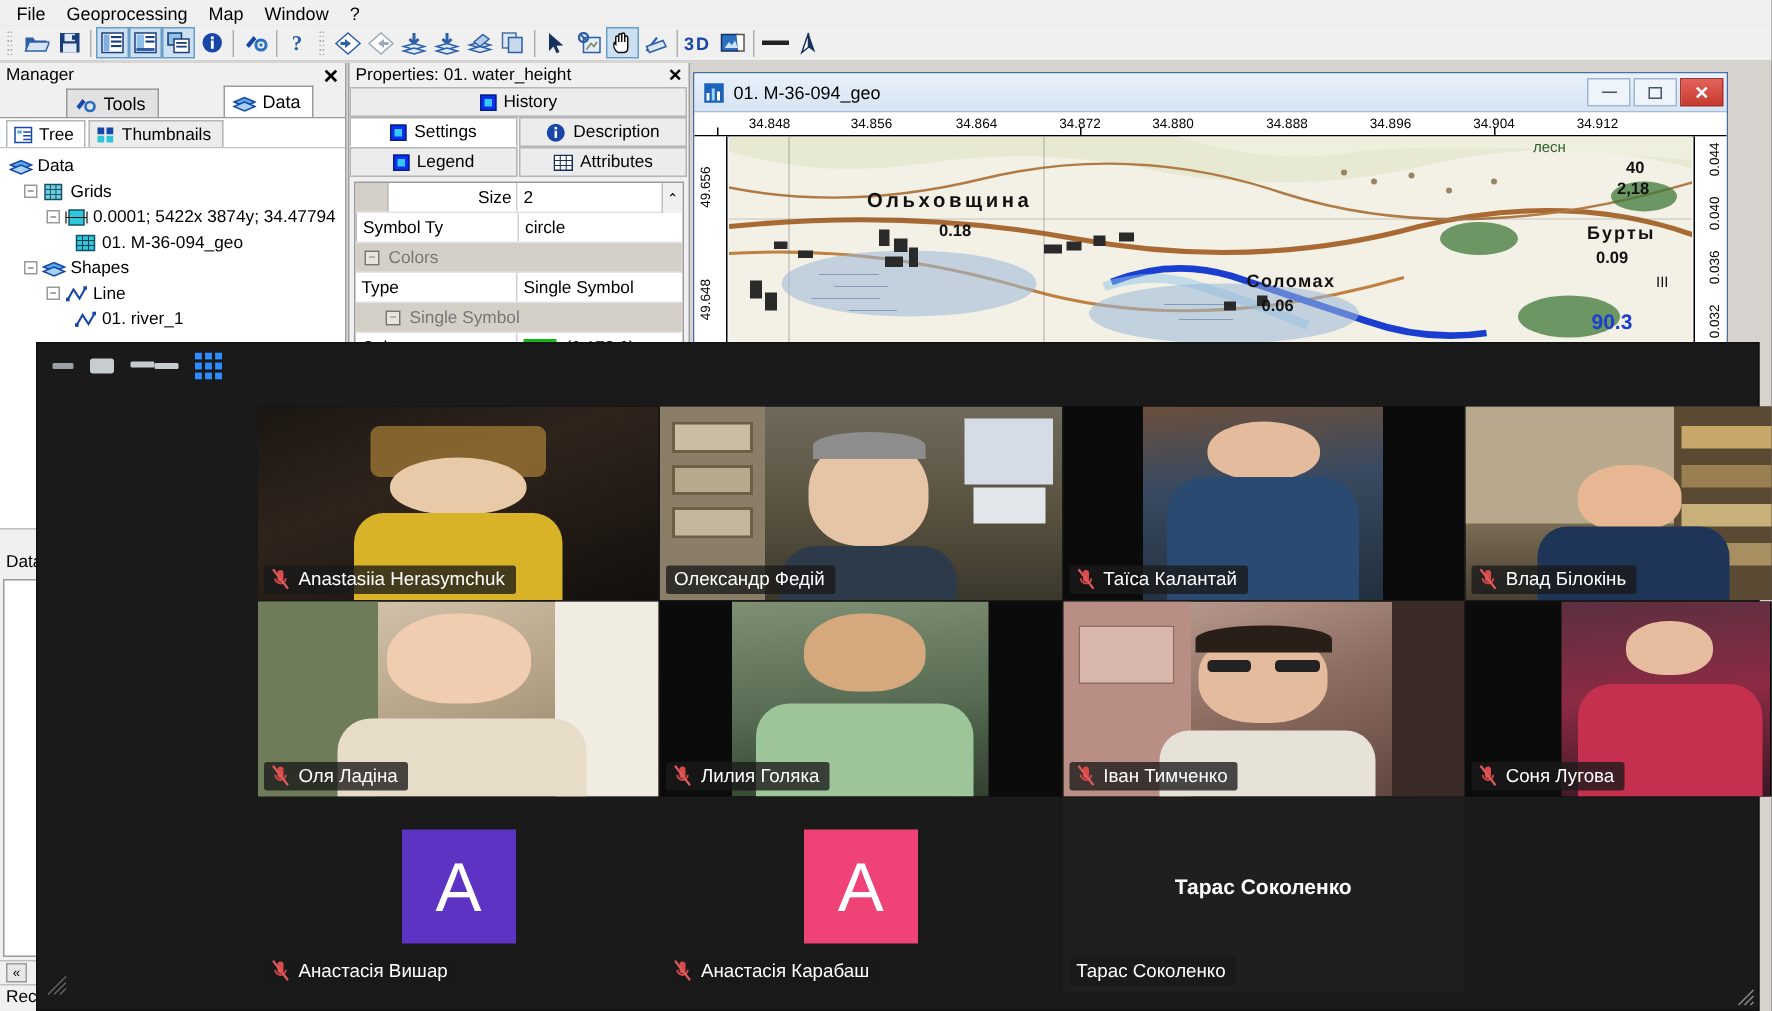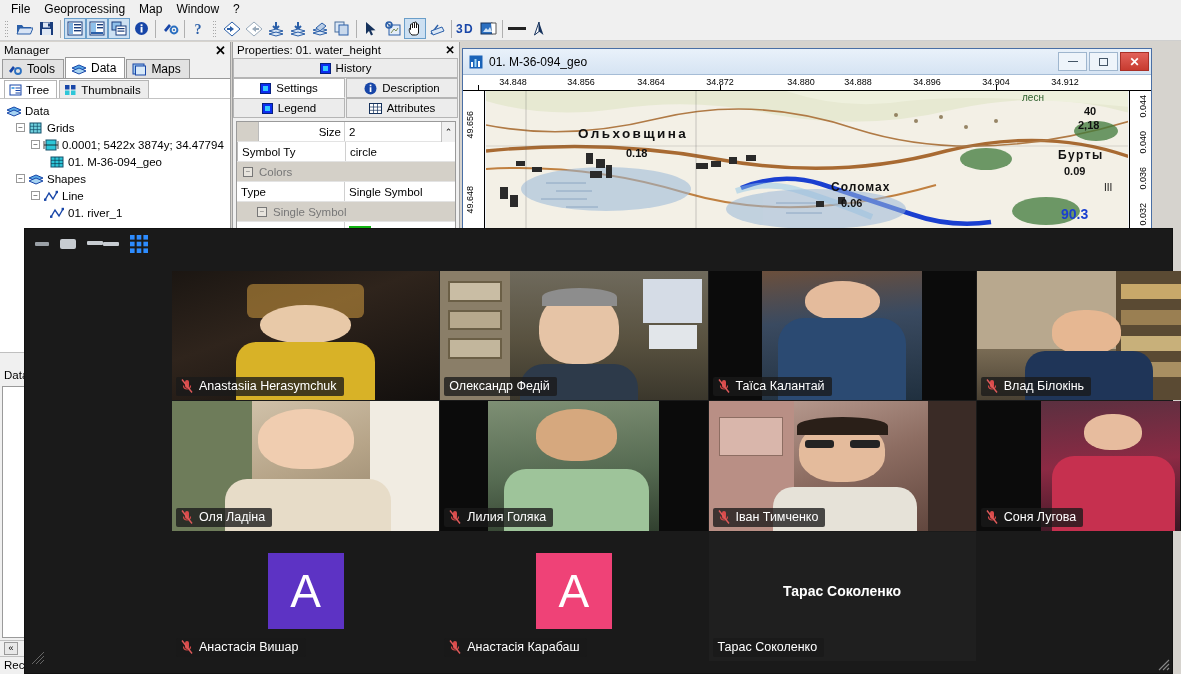--- a/index.html
+++ b/index.html
@@ -53,21 +53,21 @@
     padding: 0 4px; font-size: 11.5px; color: #000;
     justify-content: space-between; background: #f0f0f0;
   }
   .panel-title .x { font-size: 13px; font-weight: bold; cursor: default; }
   .tabrow { display: flex; align-items: flex-end; height: 21px; padding-left: 2px;
     border-bottom: 1px solid #9a9a9a; background: #f0f0f0; }
   .tab {
     display: flex; align-items: center; gap: 4px; height: 19px;
     padding: 0 8px 0 5px; font-size: 12px;
     border: 1px solid #9a9a9a; border-bottom: none; background: #e2e2e2;
-    margin-right: 1px; cursor: default;
+    margin-right: 1px; cursor: default; margin-left: 42px;
   }
   .tab.sel { background: #fff; height: 21px; position: relative; z-index: 2; }
   .tabrow2 { display:flex; align-items:flex-end; height:20px; padding-left:4px;
     background:#fff; border-bottom:1px solid #c3c3c3; }
   .tab2 { display:flex; align-items:center; gap:4px; height:18px; padding:0 7px 0 4px;
     font-size:11.5px; border:1px solid #b5b5b5; border-bottom:none; background:#ececec;
     margin-right:2px; cursor: default;}
   .tab2.sel { background:#fff; }
 
   .tree { flex: 1; background: #fff; padding: 3px 0 0 4px; overflow: hidden;
@@ -584,21 +584,21 @@
         <div class="wbtn close">✕</div>
       </div>
 
       <div class="ruler-top">
         <span class="tk" style="left:50px">34.848</span>
         <span class="tick" style="left:15px"></span>
         <span class="tk" style="left:118px">34.856</span>
         <span class="tk" style="left:188px">34.864</span>
         <span class="tk" style="left:257px">34.872</span>
         <span class="tick" style="left:257px"></span>
-        <span class="tk" style="left:338px">34.880</span>
+        <span class="tk" style="left:319px">34.880</span>
         <span class="tk" style="left:395px">34.888</span>
         <span class="tk" style="left:464px">34.896</span>
         <span class="tk" style="left:533px">34.904</span>
         <span class="tick" style="left:533px"></span>
         <span class="tk" style="left:602px">34.912</span>
       </div>
 
       <div class="ruler-left">
         <span class="vlabL" style="top:20px">49.656</span>
         <span class="vlabL" style="top:95px">49.648</span>

